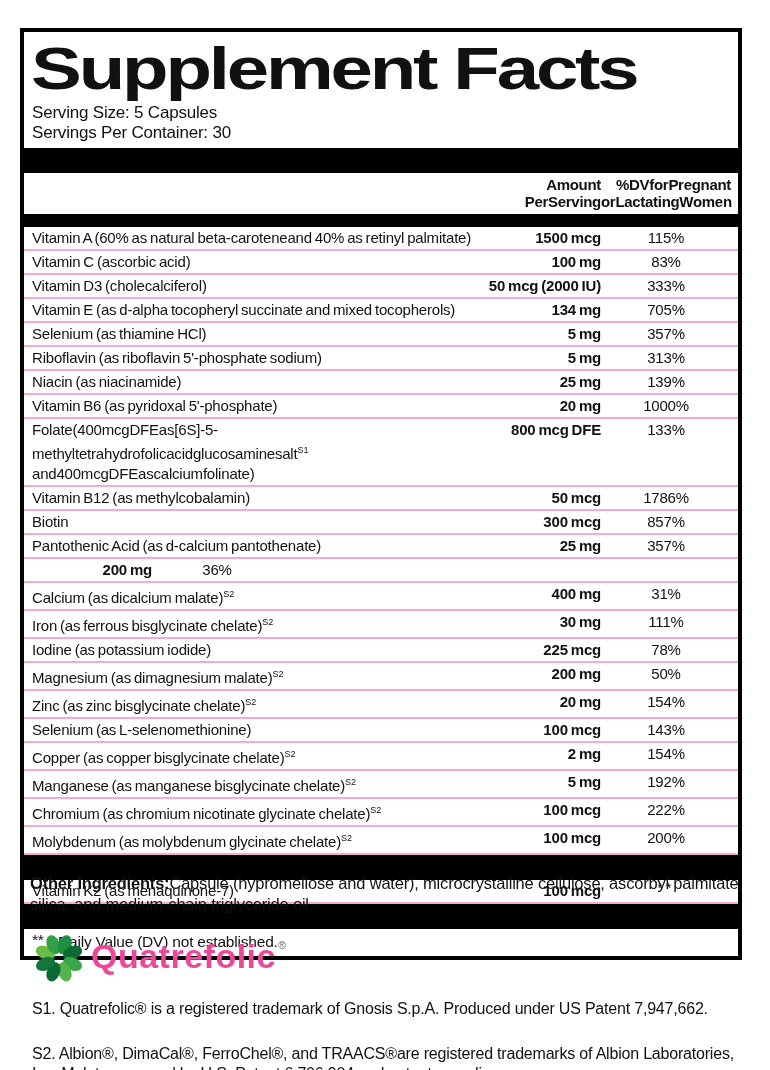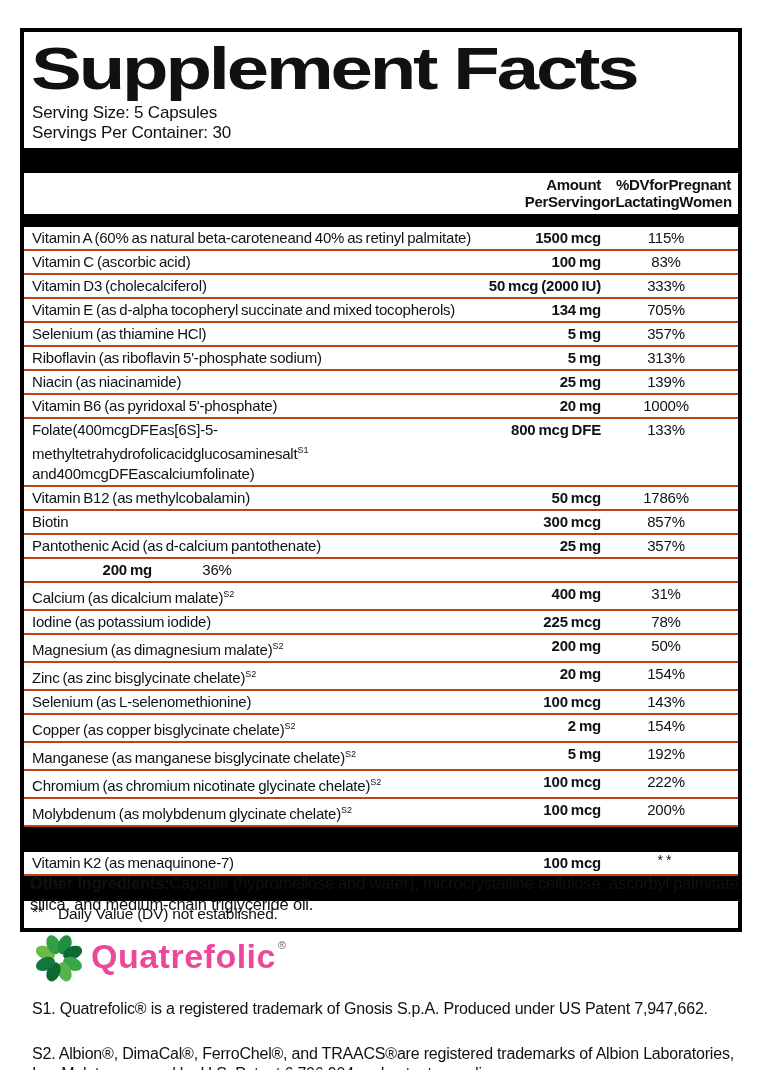--- a/index.html
+++ b/index.html
@@ -17,21 +17,21 @@
   .bar-thick { height:25px; }
   .bar-mid { height:13px; }
   .bar-top { margin-top:5px; }
 
   .col-headers { display:flex; justify-content:flex-end; align-items:flex-end;
     padding:4px 7px 3px 0; font-weight:bold; font-size:15px; line-height:1.12; letter-spacing:-0.3px; }
   .ch-amt { text-align:right; }
   .ch-dv { text-align:right; width:130px; white-space:nowrap; }
 
   .row { display:flex; align-items:flex-start; padding:1px 7px 1px 8px;
-    border-bottom:2px solid #c2410c; font-size:15px; line-height:20px;
+    border-bottom:2px solid #f9a8d4; font-size:15px; line-height:20px;
     letter-spacing:-0.2px; word-spacing:-1px; }
   .nm { flex:1; }
   .amt { min-width:120px; text-align:right; white-space:nowrap;font-weight:bold; }
   .dv { width:130px; text-align:center; white-space:nowrap; }
   .dv.star { font-size:14px; letter-spacing:3px; position:relative; top:-3px; }
   sup { font-size:9px; vertical-align:6px; letter-spacing:0; }
 
   .footnote { padding:4px 7px 5px 8px; font-size:15.5px; letter-spacing:-0.2px; }
   .stars { display:inline-block; width:26px; position:relative; top:-2px; }
 
@@ -135,20 +135,25 @@
         <div class="row">
           <div class="amt">200 mg</div>
           <div class="dv">36%</div>
         </div>
         <div class="row">
           <div class="nm">Calcium (as dicalcium malate)<sup>S2</sup></div>
           <div class="amt">400 mg</div>
           <div class="dv">31%</div>
         </div>
         <div class="row">
+          <div class="nm">Iron (as ferrous bisglycinate chelate)<sup>S2</sup></div>
+          <div class="amt">30 mg</div>
+          <div class="dv">111%</div>
+        </div>
+        <div class="row">
           <div class="nm">Iodine (as potassium iodide)</div>
           <div class="amt">225 mcg</div>
           <div class="dv">78%</div>
         </div>
         <div class="row">
           <div class="nm">Magnesium (as dimagnesium malate)<sup>S2</sup></div>
           <div class="amt">200 mg</div>
           <div class="dv">50%</div>
         </div>
         <div class="row">

